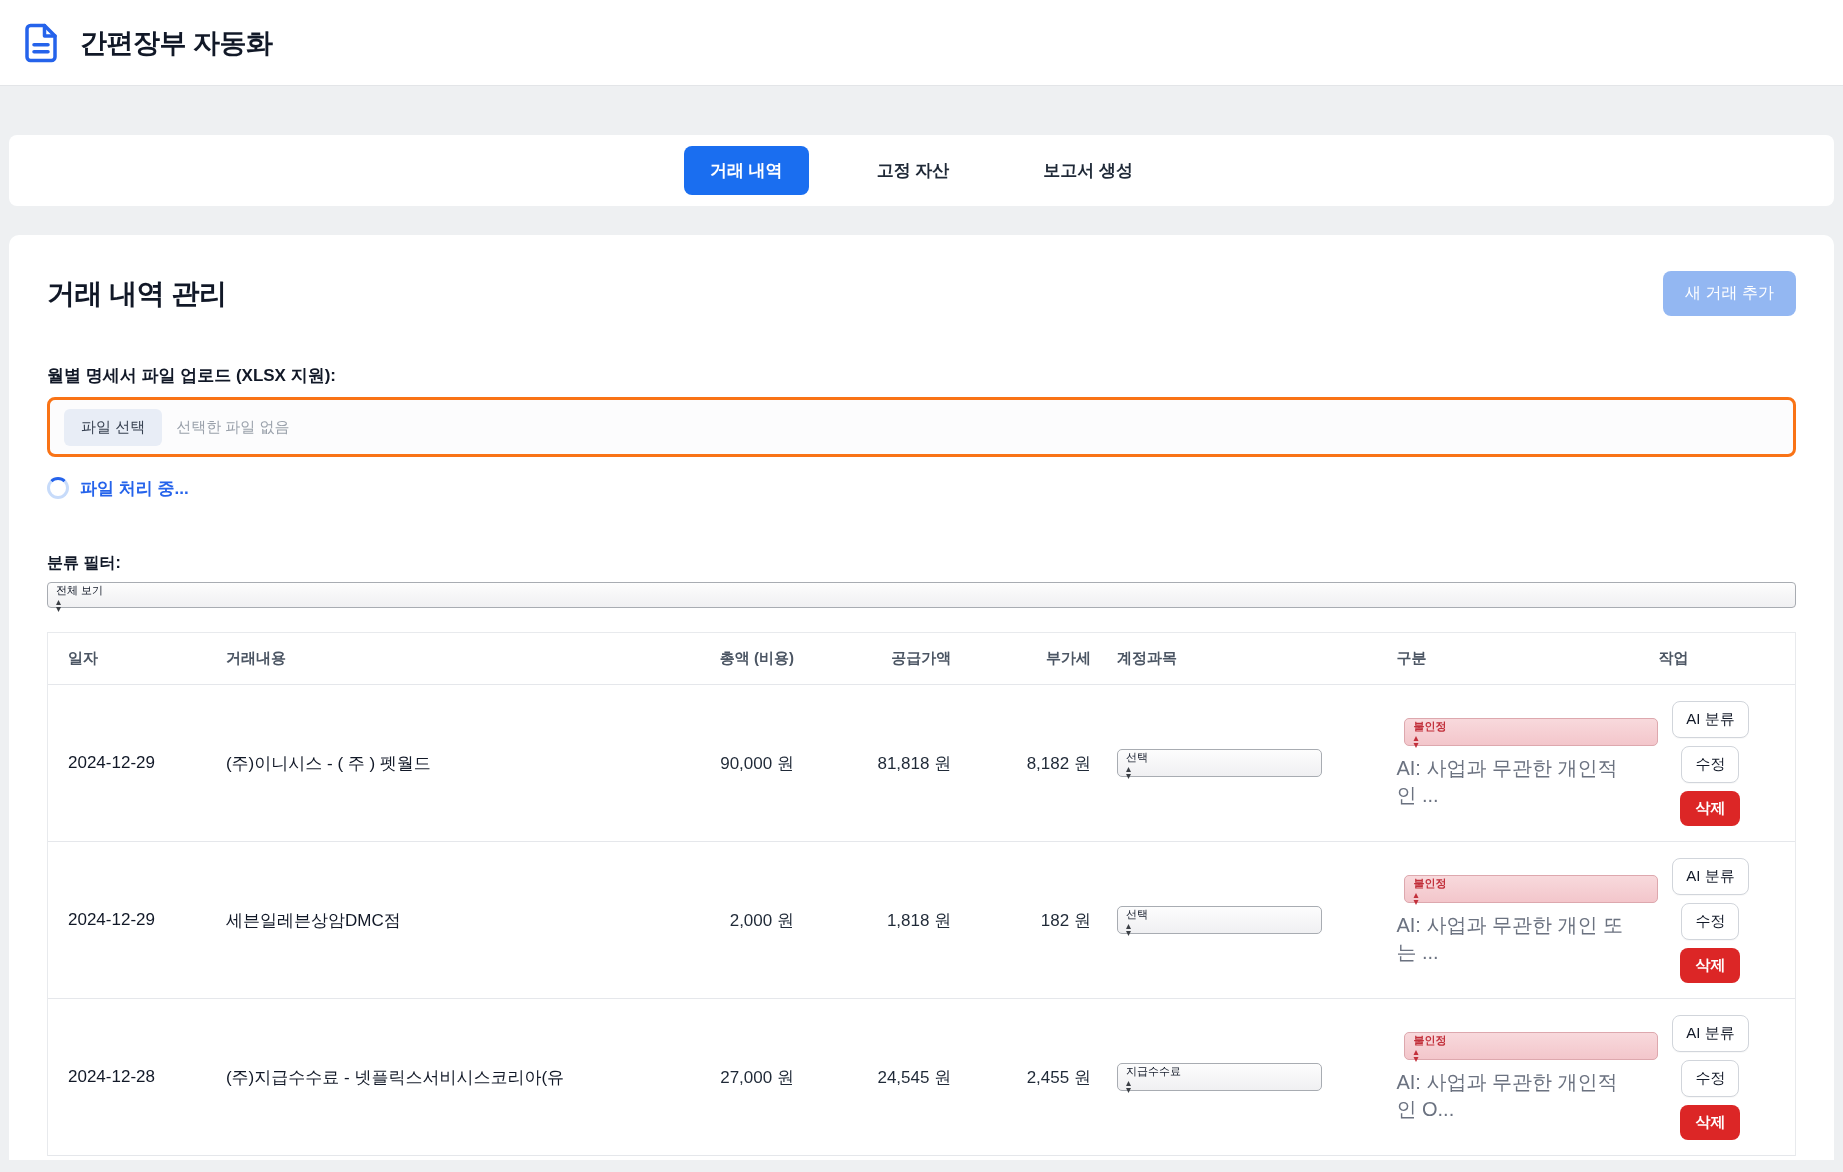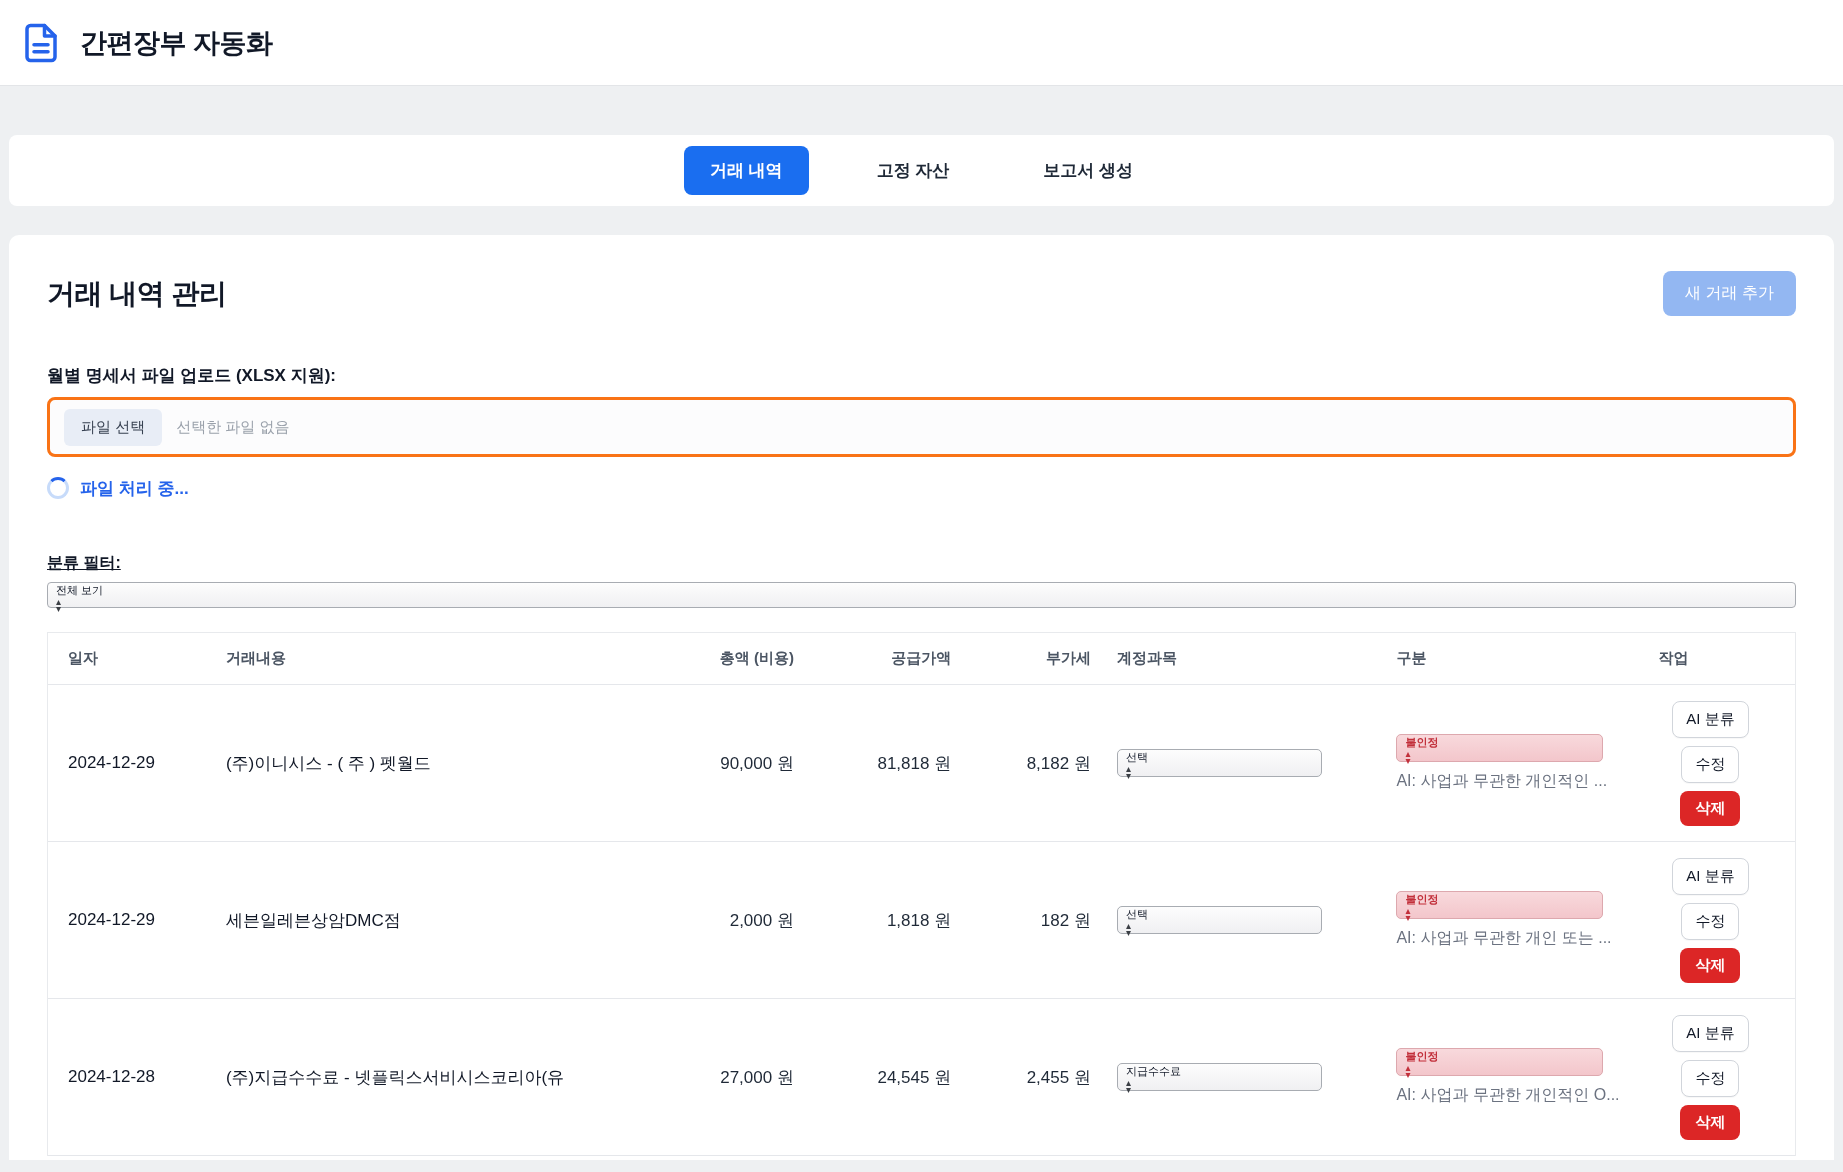--- a/index.html
+++ b/index.html
@@ -36,21 +36,21 @@
                border-radius:6px; padding:9px 17px; cursor:pointer; }
   .no-file { color:#9aa1ab; font-size:15px; margin-left:14px; }
   .processing-row { display:flex; align-items:center; gap:11px; margin-top:18px; height:26px; }
   .spinner { width:22px; height:22px; border-radius:50%; border:3px solid #c7dbfa;
              border-top-color:#2563eb; animation:spin 1s linear infinite; }
   @keyframes spin { to { transform:rotate(360deg); } }
   .processing-text { color:#2563eb; font-size:17px; font-weight:600; }
 
   
   .filter-section { margin-top:52px; }
-  .filter-label { font-size:16px; font-weight:600; color:#111827; margin-bottom:8px;text-decoration:underline; }
+  .filter-label { font-size:16px; font-weight:600; color:#111827; margin-bottom:8px; }
   .native-select { display:flex; align-items:flex-start; justify-content:space-between;
                    border:1px solid #a8acb2; border-radius:4px; height:26px;
                    background:linear-gradient(#fdfdfd,#f0f0f2); font-size:11px;
                    padding:0 8px; cursor:pointer; color:#111827;flex-direction:column; }
   .filter-select { width:100%; }
   .arrows { display:flex; flex-direction:column; align-items:center;
             font-size:10px; line-height:7px; color:#3b3f45; }
   .arrows::before { content:"▴"; }
   .arrows::after  { content:"▾"; }
 
@@ -60,25 +60,25 @@
   thead th { font-size:15px; font-weight:600; color:#4b5563; text-align:left;
              padding:16px 12px; border-bottom:1px solid #e5e7eb; white-space:nowrap; }
   thead th:first-child { padding-left:20px; }
   thead th.num, td.num { text-align:right; padding-right:14px; }
   tbody td { border-bottom:1px solid #e5e7eb; vertical-align:middle;
              padding:12px; font-size:17px; color:#1f2937; height:157px; }
   tbody td:first-child { padding-left:20px; color:#111827; }
   td.desc { color:#111827; }
 
   .cell-select { width:205px; height:28px; border-radius:5px; font-weight:500; }
-  .class-select { width:207px; height:28px; border-radius:5px;
+  .class-select { width:254px; height:28px; border-radius:5px;
                   background:linear-gradient(#f8d9dc,#f3c6cb); border:1px solid #dda8ae;
-                  color:#c22f3a; font-weight:600; }
+                  color:#c22f3a; font-weight:600;margin-left:8px; }
   .class-select .arrows { color:#c22f3a; }
-  .ai-note { margin-top:9px; font-size:16px; color:#6b7280; }
+  .ai-note { margin-top:9px; font-size:20px; color:#6b7280; }
 
   .actions-stack { display:flex; flex-direction:column; align-items:center; gap:8px; width:104px; }
   .btn-plain { background:#fff; border:1px solid #d1d5db; border-radius:8px;
                padding:8px 13px; font-size:15px; color:#111827; cursor:pointer;
                box-shadow:0 1px 1px rgba(0,0,0,0.03); white-space:nowrap; }
   .btn-delete { background:#dc2626; border:none; border-radius:8px; padding:8px 15px;
                 font-size:15px; font-weight:600; color:#fff; cursor:pointer; white-space:nowrap; }
 </style>
 </head>
 <body>

